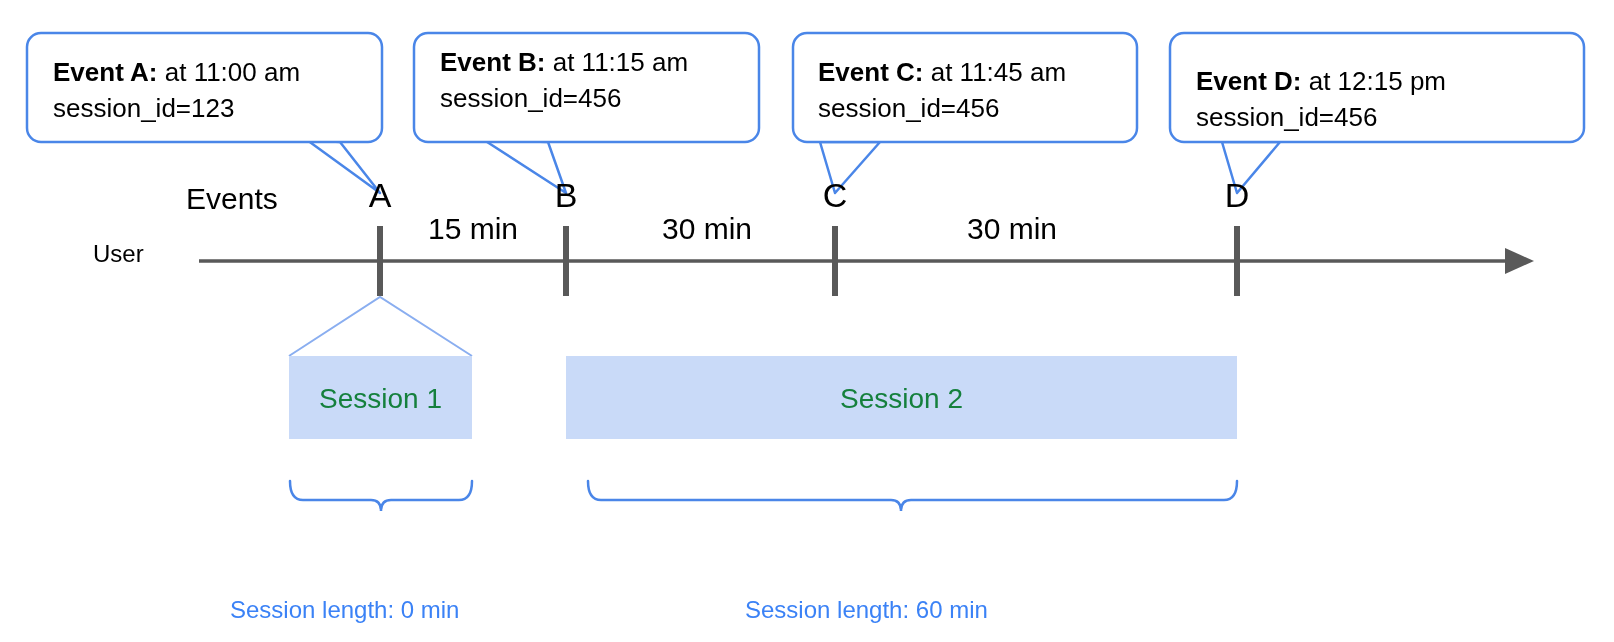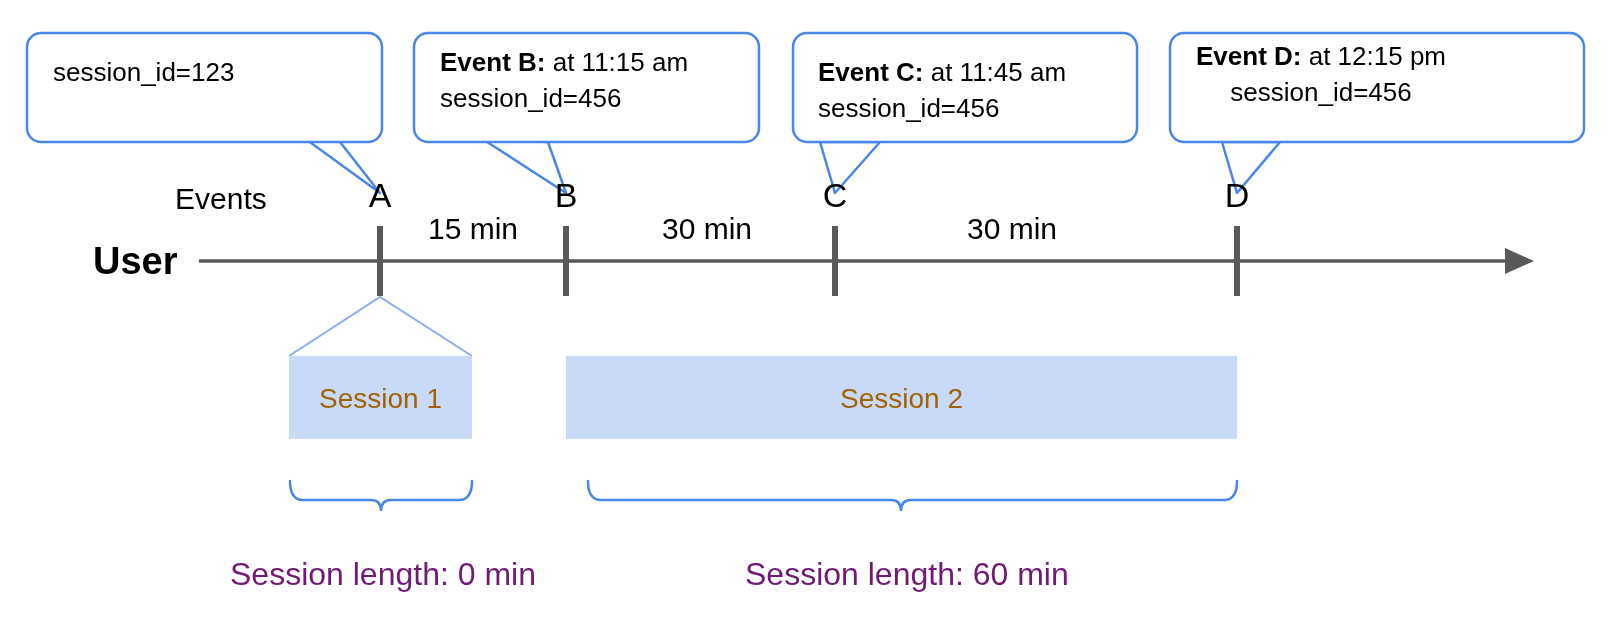--- a/index.html
+++ b/index.html
@@ -34,49 +34,49 @@
   }
   .axis-label {
     position: absolute;
     color: #000000;
     white-space: nowrap;
   }
   .label-events {
     font-size: 30px;
   }
   .label-user {
-    font-size: 38px;
-    font-weight: bold;
+    font-size: 24px;
   }
   .marker-letter {
     position: absolute;
     font-size: 34px;
     color: #000000;
     text-align: center;
     white-space: nowrap;
   }
   .interval-label {
     position: absolute;
     font-size: 30px;
     color: #000000;
     text-align: center;
     white-space: nowrap;
   }
   .session-label {
     position: absolute;
     font-size: 28px;
-    color: #a16207;
+    color: #15803d;
     text-align: center;
     white-space: nowrap;
   }
   .length-label {
     position: absolute;
-    font-size: 32px;
-    color: #701a75;
+    font-size: 24px;
+    color: #3b82f6;
     white-space: nowrap;
+    margin-top: 40px;
   }
 </style>
 </head>
 <body>
 
 <div id="stage">
 
   <svg class="layer" viewBox="0 0 1614 642">
 
     <g>
@@ -128,39 +128,40 @@
       <path d="M 290 481 Q 290 500 303 500 L 371 500 Q 381 500 381 511 Q 381 500 391 500 L 459 500 Q 472 500 472 481" fill="none" stroke="#4a86e8" stroke-width="2.5" stroke-linecap="round"></path>
     </g>
 
     <g>
       <path d="M 588 481 Q 588 500 601 500 L 891 500 Q 901 500 901 511 Q 901 500 911 500 L 1224 500 Q 1237 500 1237 481" fill="none" stroke="#4a86e8" stroke-width="2.5" stroke-linecap="round"></path>
     </g>
 
   </svg>
 
   <div class="callout-text" style="left:53px; top:54px;">
+    <div><span class="bold">Event A:</span><span> at 11:00 am</span></div>
     <div>session_id=123</div>
   </div>
 
   <div class="callout-text" style="left:440px; top:44px;">
     <div><span class="bold">Event B:</span><span> at 11:15 am</span></div>
     <div>session_id=456</div>
   </div>
 
   <div class="callout-text" style="left:818px; top:54px;">
     <div><span class="bold">Event C:</span><span> at 11:45 am</span></div>
     <div>session_id=456</div>
   </div>
 
-  <div class="callout-text" style="left:1196px; top:38px;text-align:center;">
+  <div class="callout-text" style="left:1196px; top:63px;">
     <div><span class="bold">Event D:</span><span> at 12:15 pm</span></div>
     <div>session_id=456</div>
   </div>
 
-  <div class="axis-label label-events" style="left:175px; top:182px;">Events</div>
+  <div class="axis-label label-events" style="left:186px; top:182px;">Events</div>
   <div class="axis-label label-user" style="left:93px; top:240px;">User</div>
 
   <div class="marker-letter" style="left:355px; top:176px; width:50px;">A</div>
   <div class="marker-letter" style="left:541px; top:176px; width:50px;">B</div>
   <div class="marker-letter" style="left:810px; top:176px; width:50px;">C</div>
   <div class="marker-letter" style="left:1212px; top:176px; width:50px;">D</div>
 
   <div class="interval-label" style="left:403px; top:212px; width:140px;">15 min</div>
   <div class="interval-label" style="left:637px; top:212px; width:140px;">30 min</div>
   <div class="interval-label" style="left:942px; top:212px; width:140px;">30 min</div>

